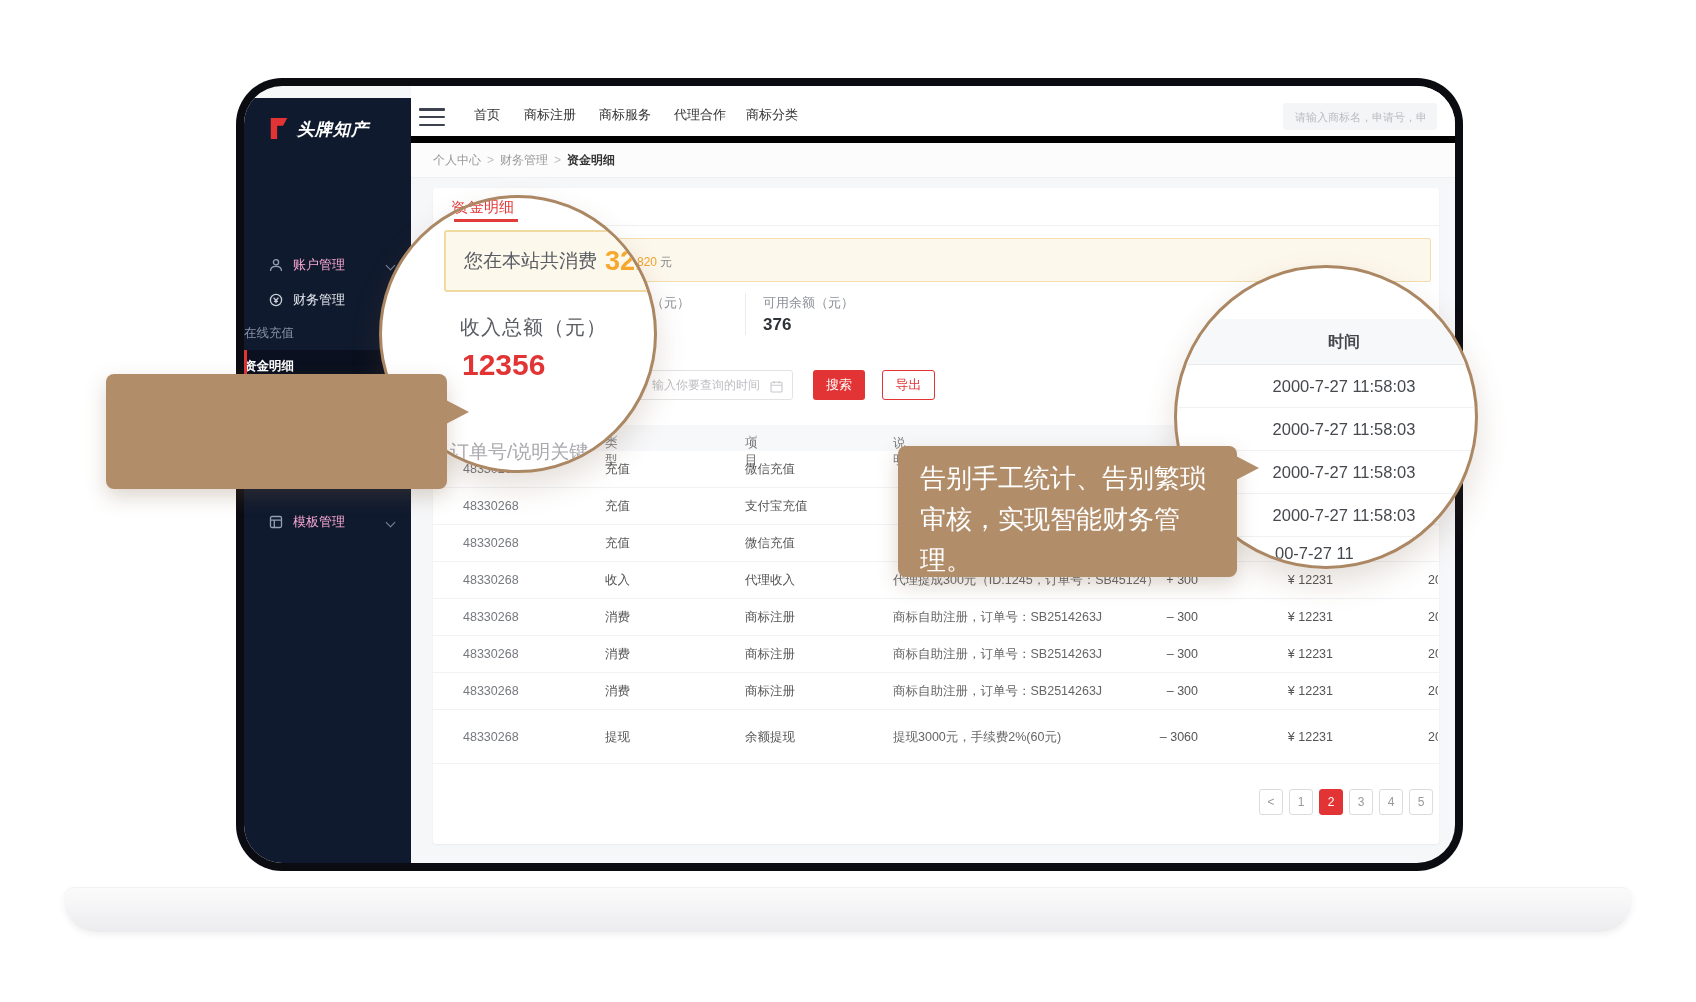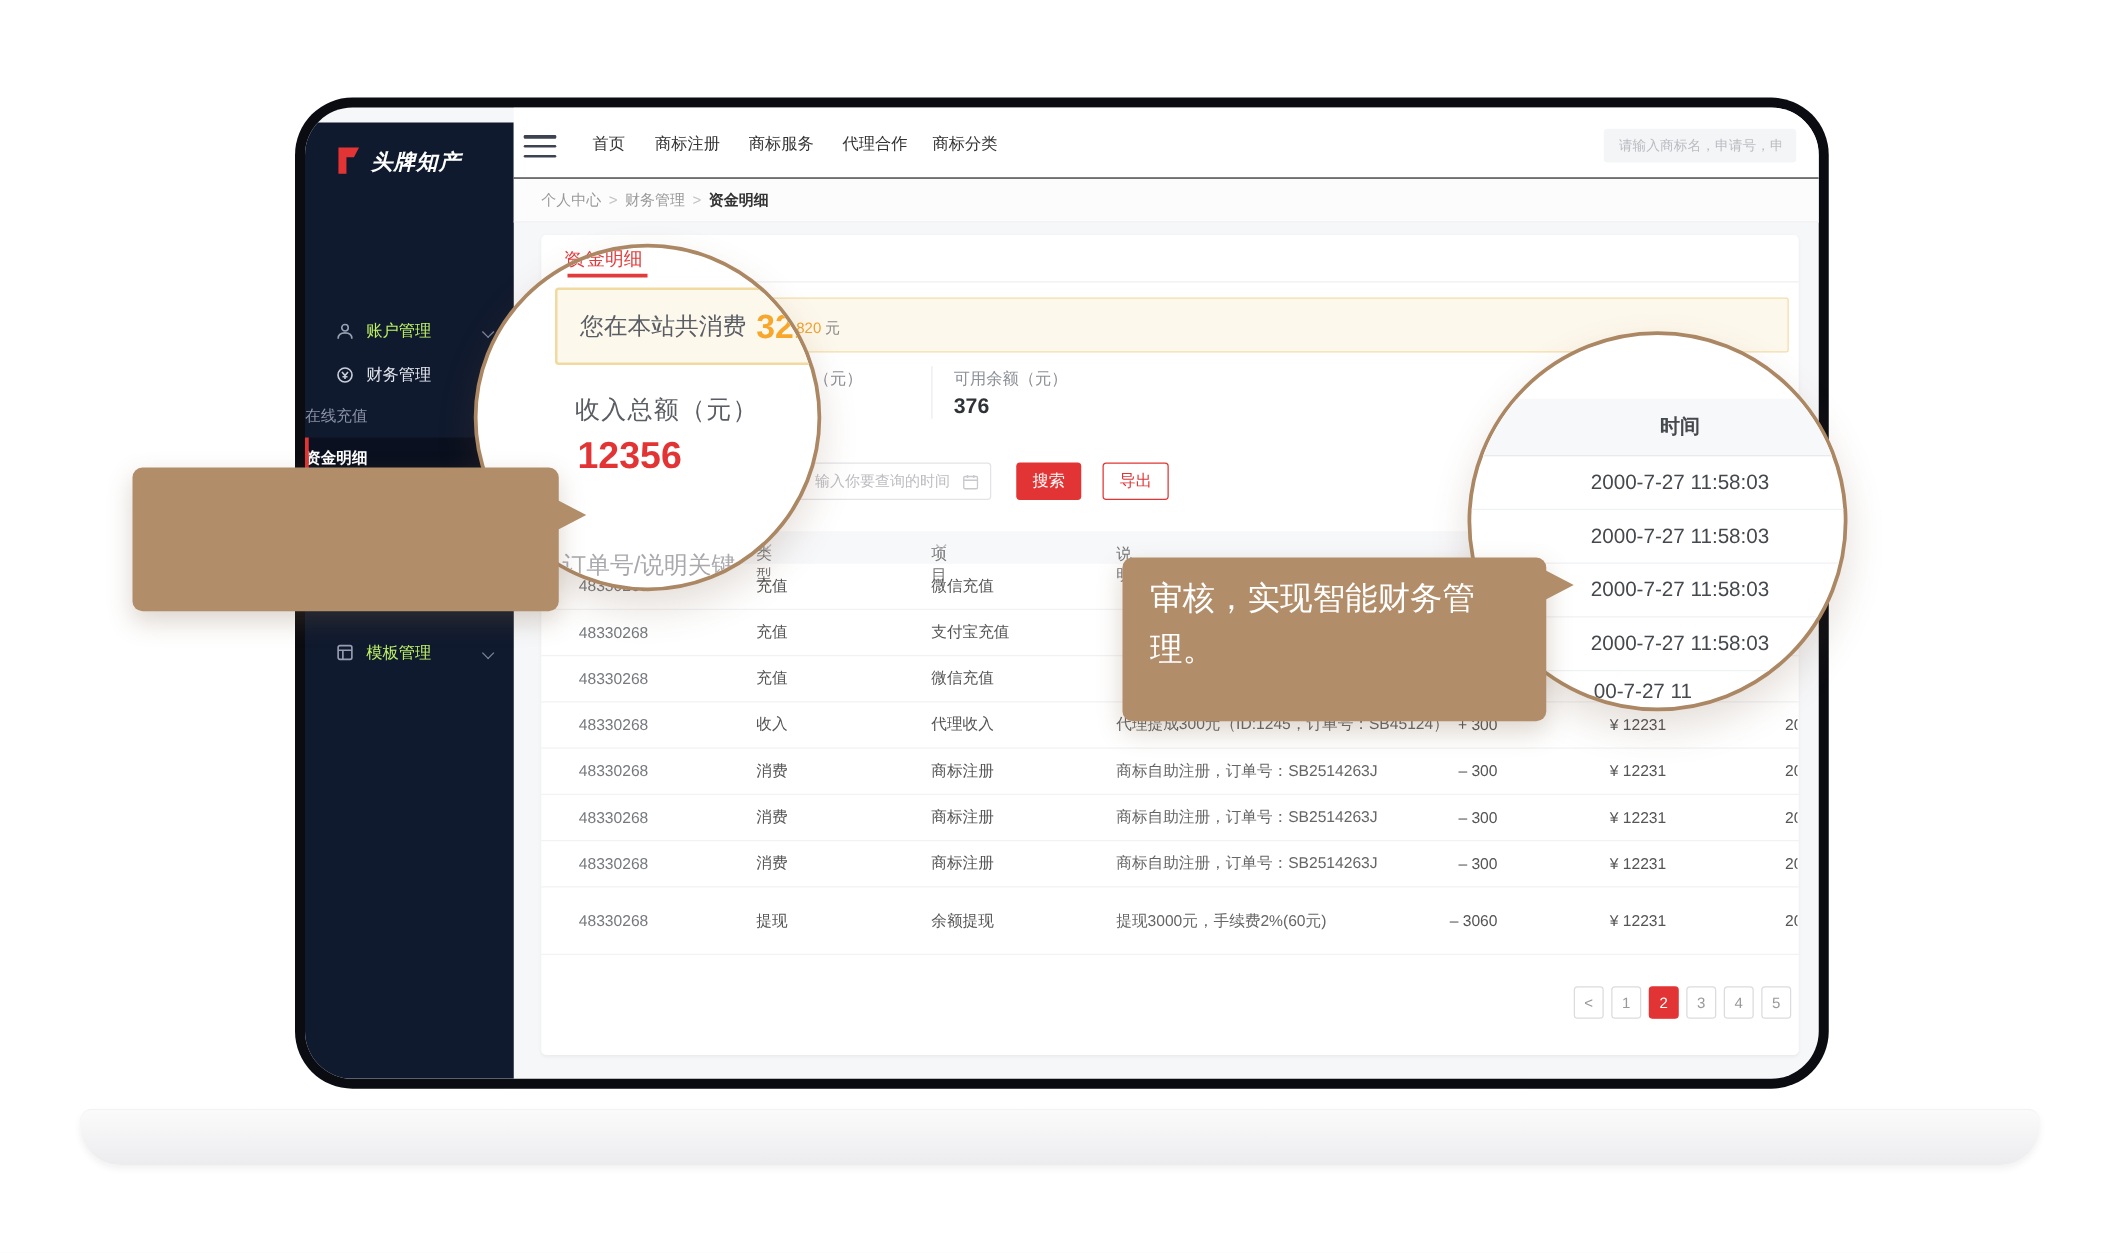--- a/index.html
+++ b/index.html
@@ -14,37 +14,37 @@
   #base   { position:absolute; left:64px; top:887px; width:1568px; height:45px;
             background:linear-gradient(#fbfbfc,#ececee); border-radius:10px 10px 32px 32px;
             border-top:1px solid #f2f2f4; box-shadow:0 3px 6px rgba(0,0,0,.06); }
 
   
   #sidebar { position:absolute; left:0; top:12px; bottom:0; width:167px; background:#101a2e; }
   .logo-row { position:absolute; left:24px; top:18px; display:flex; align-items:flex-start; }
   .logo-txt { color:#fff; font-size:17px; font-weight:bold; font-style:italic;
               letter-spacing:1px; margin-left:7px; margin-top:2px; white-space:nowrap; }
   .side-item { position:absolute; left:0; width:167px; height:34px; display:flex;
-               align-items:center; color:#bef264; font-size:13px; cursor:pointer; }
+               align-items:center; color:#f9a8d4; font-size:13px; cursor:pointer; }
   .side-item .ic { margin-left:25px; margin-right:10px; display:flex; }
   .side-item .chev { position:absolute; right:17px; }
   .side-sub { position:absolute; left:0; width:167px; height:33px; display:flex;
               align-items:center; color:#8a92a6; font-size:12.5px; cursor:pointer; }
   .side-sub.active { background:#0a101f; color:#ffffff; font-weight:bold; }
   .side-sub.active::before { content:""; position:absolute; left:0; top:0; bottom:0;
               width:3px; background:#e23434; }
   .chev-d { width:7px; height:7px; border-right:1.5px solid #7d879c; border-bottom:1.5px solid #7d879c;
             transform:rotate(45deg); }
   .chev-u { width:7px; height:7px; border-right:1.5px solid #7d879c; border-bottom:1.5px solid #7d879c;
             transform:rotate(-135deg); }
 
   
   #main { position:absolute; left:167px; top:0; right:0; bottom:0; }
   #navbar { position:absolute; left:0; top:0; right:0; height:57px; background:#ffffff;
-            border-bottom:1px solid #000000; }
+            border-bottom:7px solid #000000; }
   #hamburger { position:absolute; left:8px; top:22px; width:26px; height:18px;
                display:flex; flex-direction:column; justify-content:space-between; cursor:pointer; }
   #hamburger span { display:block; height:2.5px; background:#3c4250; border-radius:1px; }
   .nav-item { position:absolute; top:0; height:57px; display:flex; align-items:center;
               font-size:13px; color:#333; cursor:pointer; }
   #top-search { position:absolute; right:18px; top:17px; width:154px; height:27px;
                 background:#f4f5f6; border:none; border-radius:3px; padding:0 12px;
                 font-size:11px; color:#666; outline:none;
                 font-family:"Liberation Sans","DejaVu Sans",sans-serif; }
   #top-search::placeholder { color:#b9bcc2; }
@@ -391,16 +391,17 @@
       <span>2000-7-27 11:58:03</span>
     </div>
   <span class="partial">00-7-27 11</span>
 </div>
 
 <div class="callout" id="callout1">
 </div>
 <div class="wedge" id="wedge1"></div>
 
 <div class="callout" id="callout2">
+  <div>告别手工统计、告别繁琐</div>
   <div>审核，实现智能财务管</div>
   <div>理。</div>
 </div>
 <div class="wedge" id="wedge2"></div>
 
 </body></html>

